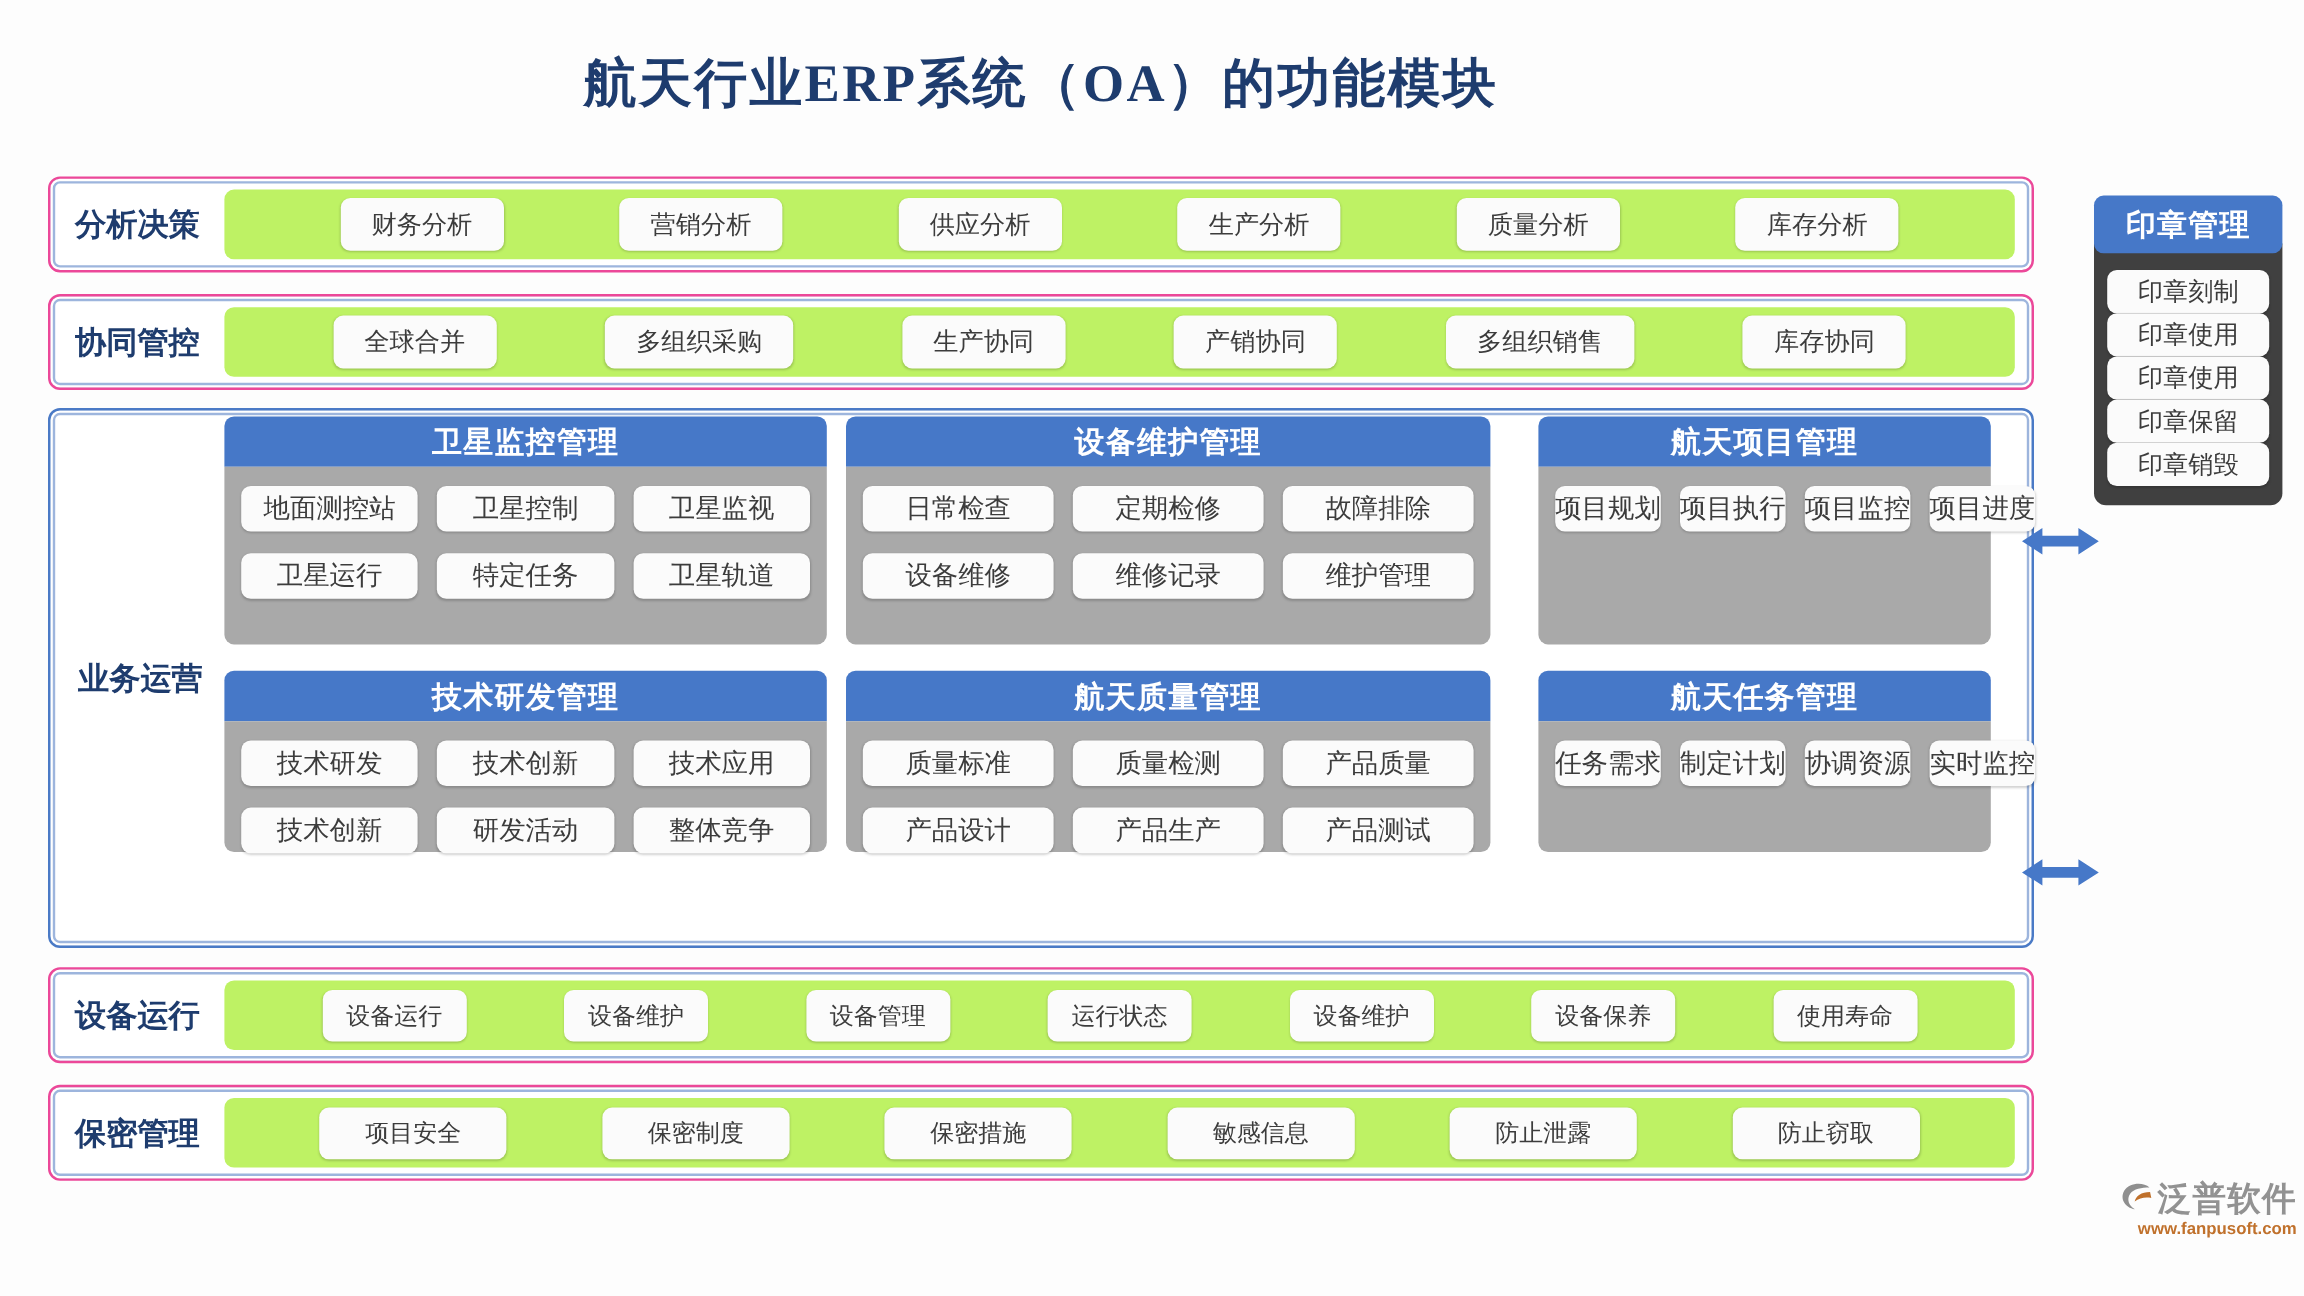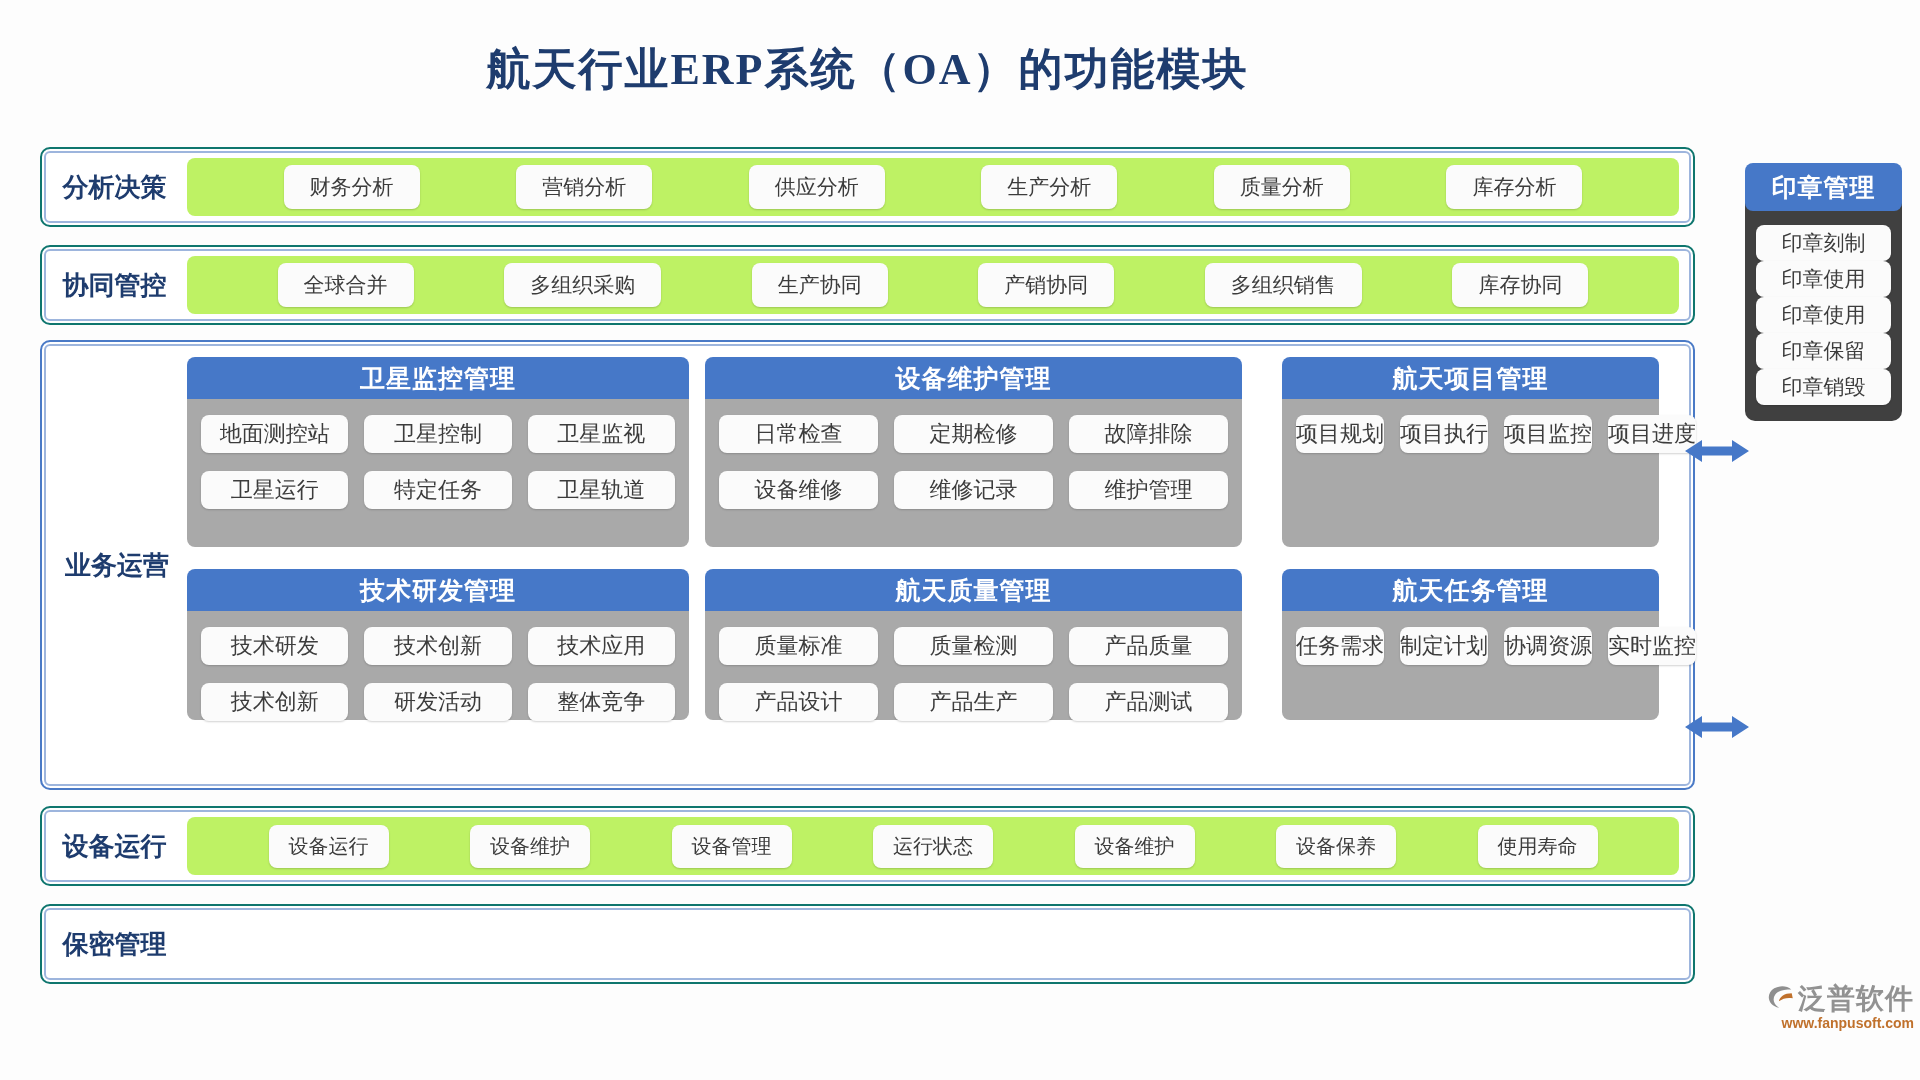--- a/index.html
+++ b/index.html
@@ -5,21 +5,21 @@
   * { margin:0; padding:0; box-sizing:border-box; }
   html, body { width:1920px; height:1080px; background:#fdfdfd;
     font-family:"Liberation Serif","DejaVu Serif",serif; }
   .page { position:relative; width:1920px; height:1080px; overflow:hidden; }
 
   .title { position:absolute; left:40px; top:40px; width:1655px; text-align:center;
     font-size:44px; font-weight:bold; color:#1e3c6e; letter-spacing:2px; }
 
   
   .band { position:absolute; left:40px; width:1655px; height:80px; background:#fff;
-    border:2px solid #0f766e; border-radius:10px;
+    border:2px solid #ec4899; border-radius:10px;
     box-shadow: inset 0 0 0 2px #ffffff, inset 0 0 0 4px rgba(92,132,198,.6);
     display:flex; align-items:center; }
   #band-0 { top:147px; }
   #band-1 { top:245px; }
   #band-2 { top:806px; }
   #band-3 { top:904px; }
   .band-label { flex:0 0 145px; text-align:center; font-size:26px; font-weight:bold; color:#1e3c6e; }
   .band-strip { flex:1; height:58px; margin-right:14px; background:#bef264; border-radius:8px;
     display:flex; align-items:center; justify-content:space-evenly; }
 
@@ -29,21 +29,21 @@
   .band-tight .chip { padding:8px 20px; font-size:20px; }
   .band-wide .chip  { padding:8px 38px; font-size:20px; }
 
   
   .business { position:absolute; left:40px; top:340px; width:1655px; height:450px;
     background:#fff; border:2px solid #4a7ac6; border-radius:10px;
     box-shadow: inset 0 0 0 2px #ffffff, inset 0 0 0 4px rgba(92,132,198,.6); }
   .business-label { position:absolute; left:6px; top:0; width:138px; height:100%;
     display:flex; align-items:center; justify-content:center;
     font-size:26px; font-weight:bold; color:#1e3c6e; }
-  .blocks { position:absolute; left:145px; top:15px; }
+  .blocks { position:absolute; left:145px; top:5px; }
   .block-row { display:flex; gap:16px; margin-bottom:22px; }
   .block { border-radius:8px; }
   .w1 { width:502px; } .w2 { width:537px; } .w3 { width:377px; margin-left:24px; }
   .block-header { height:42px; background:#4678c8; border-radius:8px 8px 0 0; color:#fff;
     font-size:25px; font-weight:bold; display:flex; align-items:center; justify-content:center;
     letter-spacing:1px; }
   .block-body { background:#a9a9a9; border-radius:0 0 8px 8px; padding:16px 14px 0;
     display:grid; grid-template-columns:repeat(3,1fr); grid-auto-rows:38px; gap:18px 16px; }
   .rowA .block-body { height:148px; }
   .rowB .block-body { height:109px; }
@@ -197,20 +197,29 @@
         <div class="chip">设备管理</div>
         <div class="chip">运行状态</div>
         <div class="chip">设备维护</div>
         <div class="chip">设备保养</div>
         <div class="chip">使用寿命</div>
       </div>
   </section>
 
   <section class="band" id="band-3">
     <div class="band-label">保密管理</div>
+    <div class="band-strip band-wide">
+
+    <div class="chip">项目安全</div>
+        <div class="chip">保密制度</div>
+        <div class="chip">保密措施</div>
+        <div class="chip">敏感信息</div>
+        <div class="chip">防止泄露</div>
+        <div class="chip">防止窃取</div>
+      </div>
   </section>
 
   <aside class="side-panel" id="panel-seal">
     <div class="side-header">印章管理</div>
     <div class="side-body">
 
     <div class="chip">印章刻制</div>
         <div class="chip">印章使用</div>
         <div class="chip">印章使用</div>
         <div class="chip">印章保留</div>

